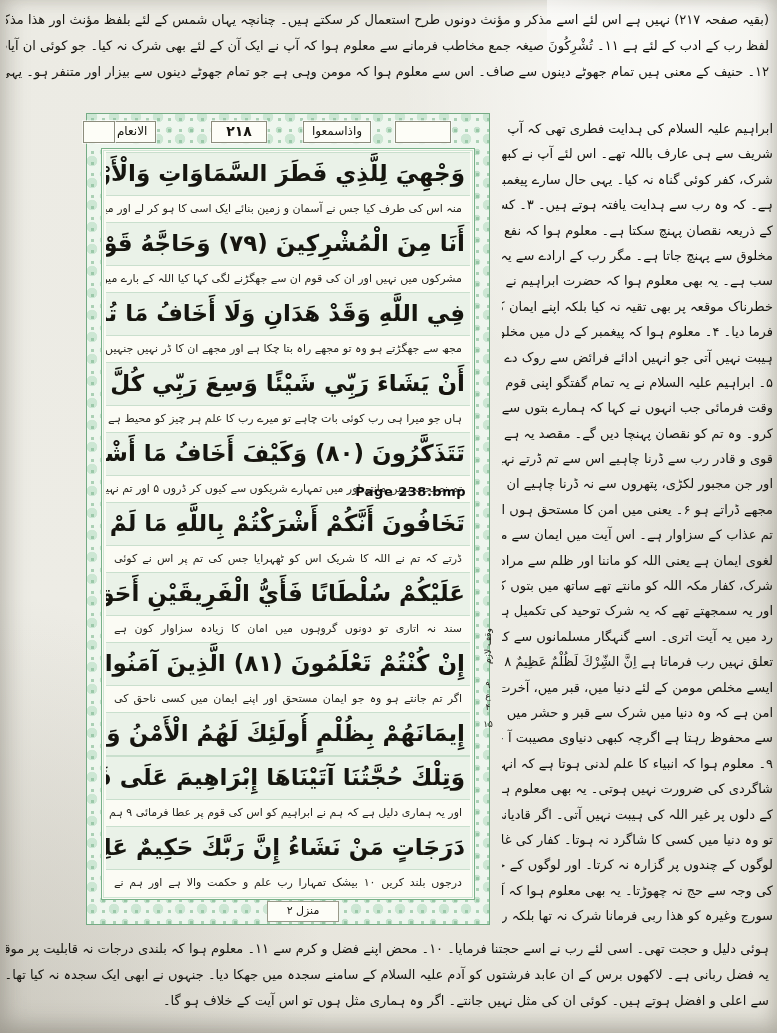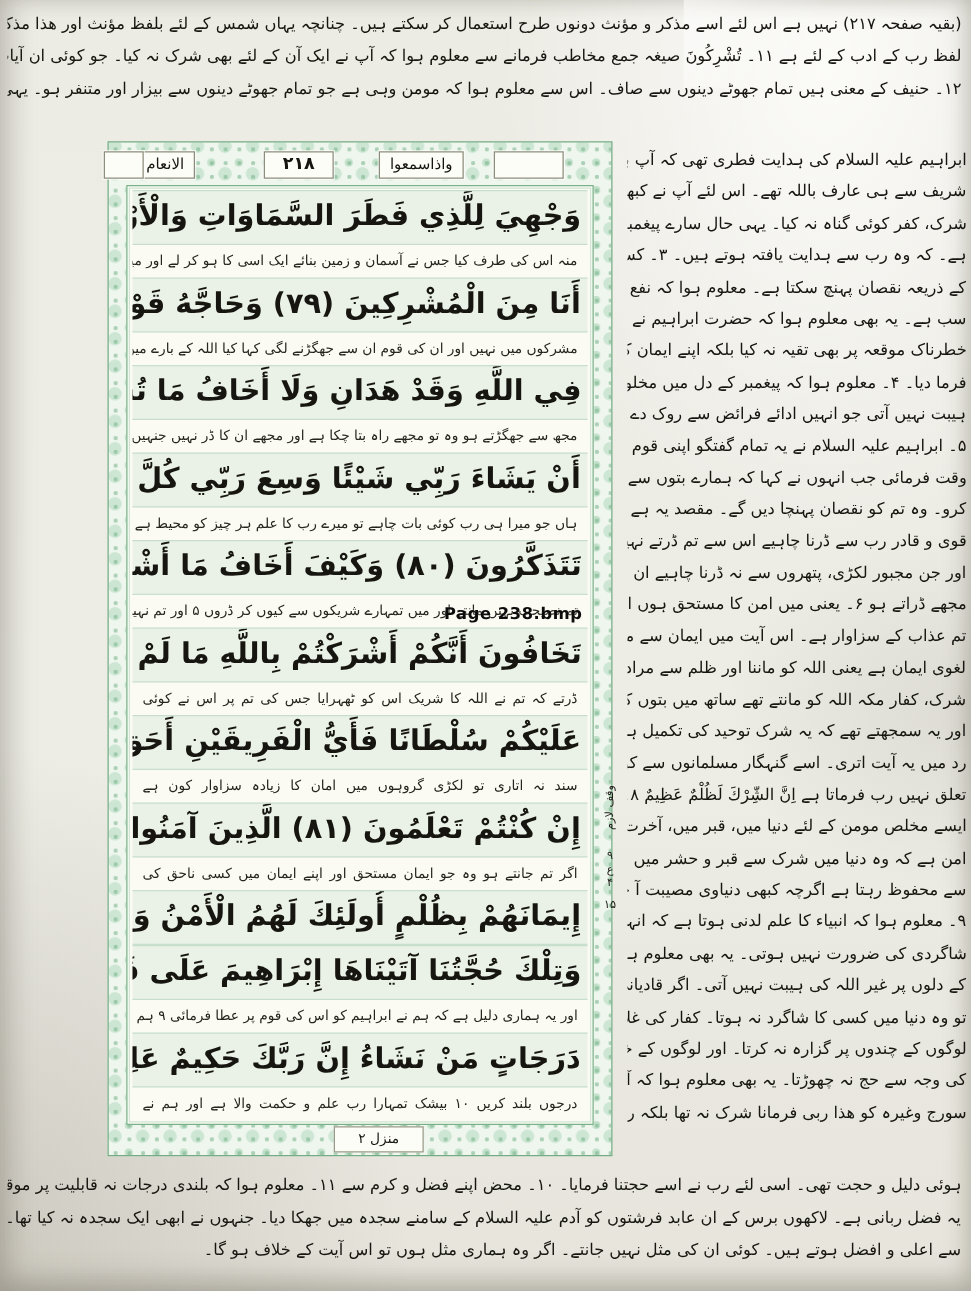--- a/index.html
+++ b/index.html
@@ -137,21 +137,21 @@
           <div class="urdu-interline">تم نصیحت نہیں مانتے اور میں تمہارے شریکوں سے کیوں کر ڈروں ۵ اور تم نہیں</div>
         </div>
 
         <div class="verse-pair">
           <div class="arabic-line">تَخَافُونَ أَنَّكُمْ أَشْرَكْتُمْ بِاللَّهِ مَا لَمْ يُنَزِّلْ بِهِ</div>
           <div class="urdu-interline">ڈرتے کہ تم نے اللہ کا شریک اس کو ٹھہرایا جس کی تم پر اس نے کوئی</div>
         </div>
 
         <div class="verse-pair">
           <div class="arabic-line">عَلَيْكُمْ سُلْطَانًا فَأَيُّ الْفَرِيقَيْنِ أَحَقُّ بِالْأَمْنِ</div>
-          <div class="urdu-interline">سند نہ اتاری تو لکڑی گروہوں میں امان کا زیادہ سزاوار کون ہے</div>
+          <div class="urdu-interline">سند نہ اتاری تو دونوں گروہوں میں امان کا زیادہ سزاوار کون ہے</div>
         </div>
 
         <div class="verse-pair">
           <div class="arabic-line">إِنْ كُنْتُمْ تَعْلَمُونَ (٨١) الَّذِينَ آمَنُوا وَلَمْ يَلْبِسُوا</div>
           <div class="urdu-interline">اگر تم جانتے ہو وہ جو ایمان مستحق اور اپنے ایمان میں کسی ناحق کی</div>
         </div>
 
         <div class="verse-pair">
           <div class="arabic-line">إِيمَانَهُمْ بِظُلْمٍ أُولَئِكَ لَهُمُ الْأَمْنُ وَهُمْ مُهْتَدُونَ (٨٢)</div>
         </div>
@@ -185,20 +185,21 @@
       <div class="uline">ابراہیم علیہ السلام کی ہدایت فطری تھی کہ آپ بچپن</div>
 
       <div class="uline">شریف سے ہی عارف باللہ تھے۔ اس لئے آپ نے کبھی</div>
 
       <div class="uline">شرک، کفر کوئی گناہ نہ کیا۔ یہی حال سارے پیغمبروں کا</div>
 
       <div class="uline">ہے۔ کہ وہ رب سے ہدایت یافتہ ہوتے ہیں۔ ۳۔ کسی</div>
 
       <div class="uline">کے ذریعہ نقصان پہنچ سکتا ہے۔ معلوم ہوا کہ نفع نقصان</div>
 
+      <div class="uline">مخلوق سے پہنچ جاتا ہے۔ مگر رب کے ارادے سے یہ</div>
 
       <div class="uline">سب ہے۔ یہ بھی معلوم ہوا کہ حضرت ابراہیم نے ایسے</div>
 
       <div class="uline">خطرناک موقعہ پر بھی تقیہ نہ کیا بلکہ اپنے ایمان کا اعلان</div>
 
       <div class="uline">فرما دیا۔ ۴۔ معلوم ہوا کہ پیغمبر کے دل میں مخلوق کی ایسی</div>
 
       <div class="uline">ہیبت نہیں آتی جو انہیں ادائے فرائض سے روک دے۔</div>
 
       <div class="uline">۵۔ ابراہیم علیہ السلام نے یہ تمام گفتگو اپنی قوم سے اس</div>

